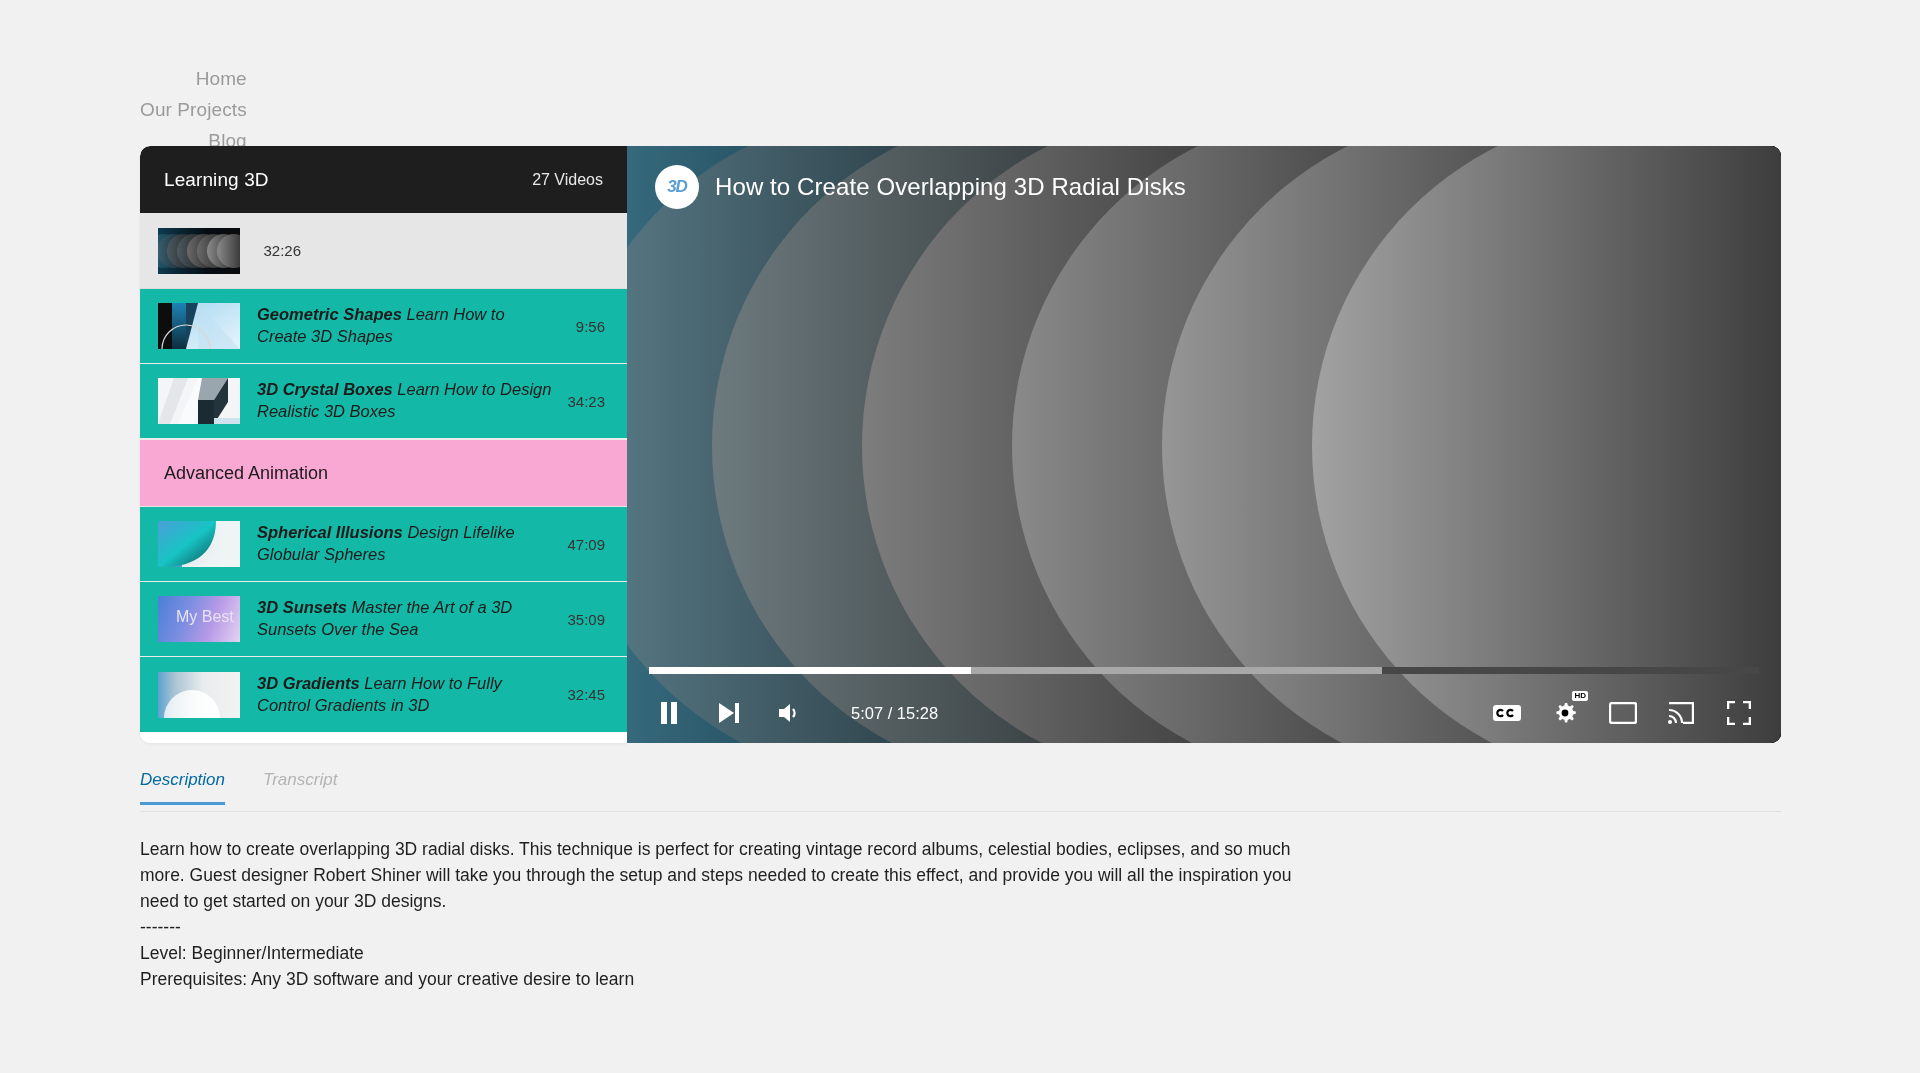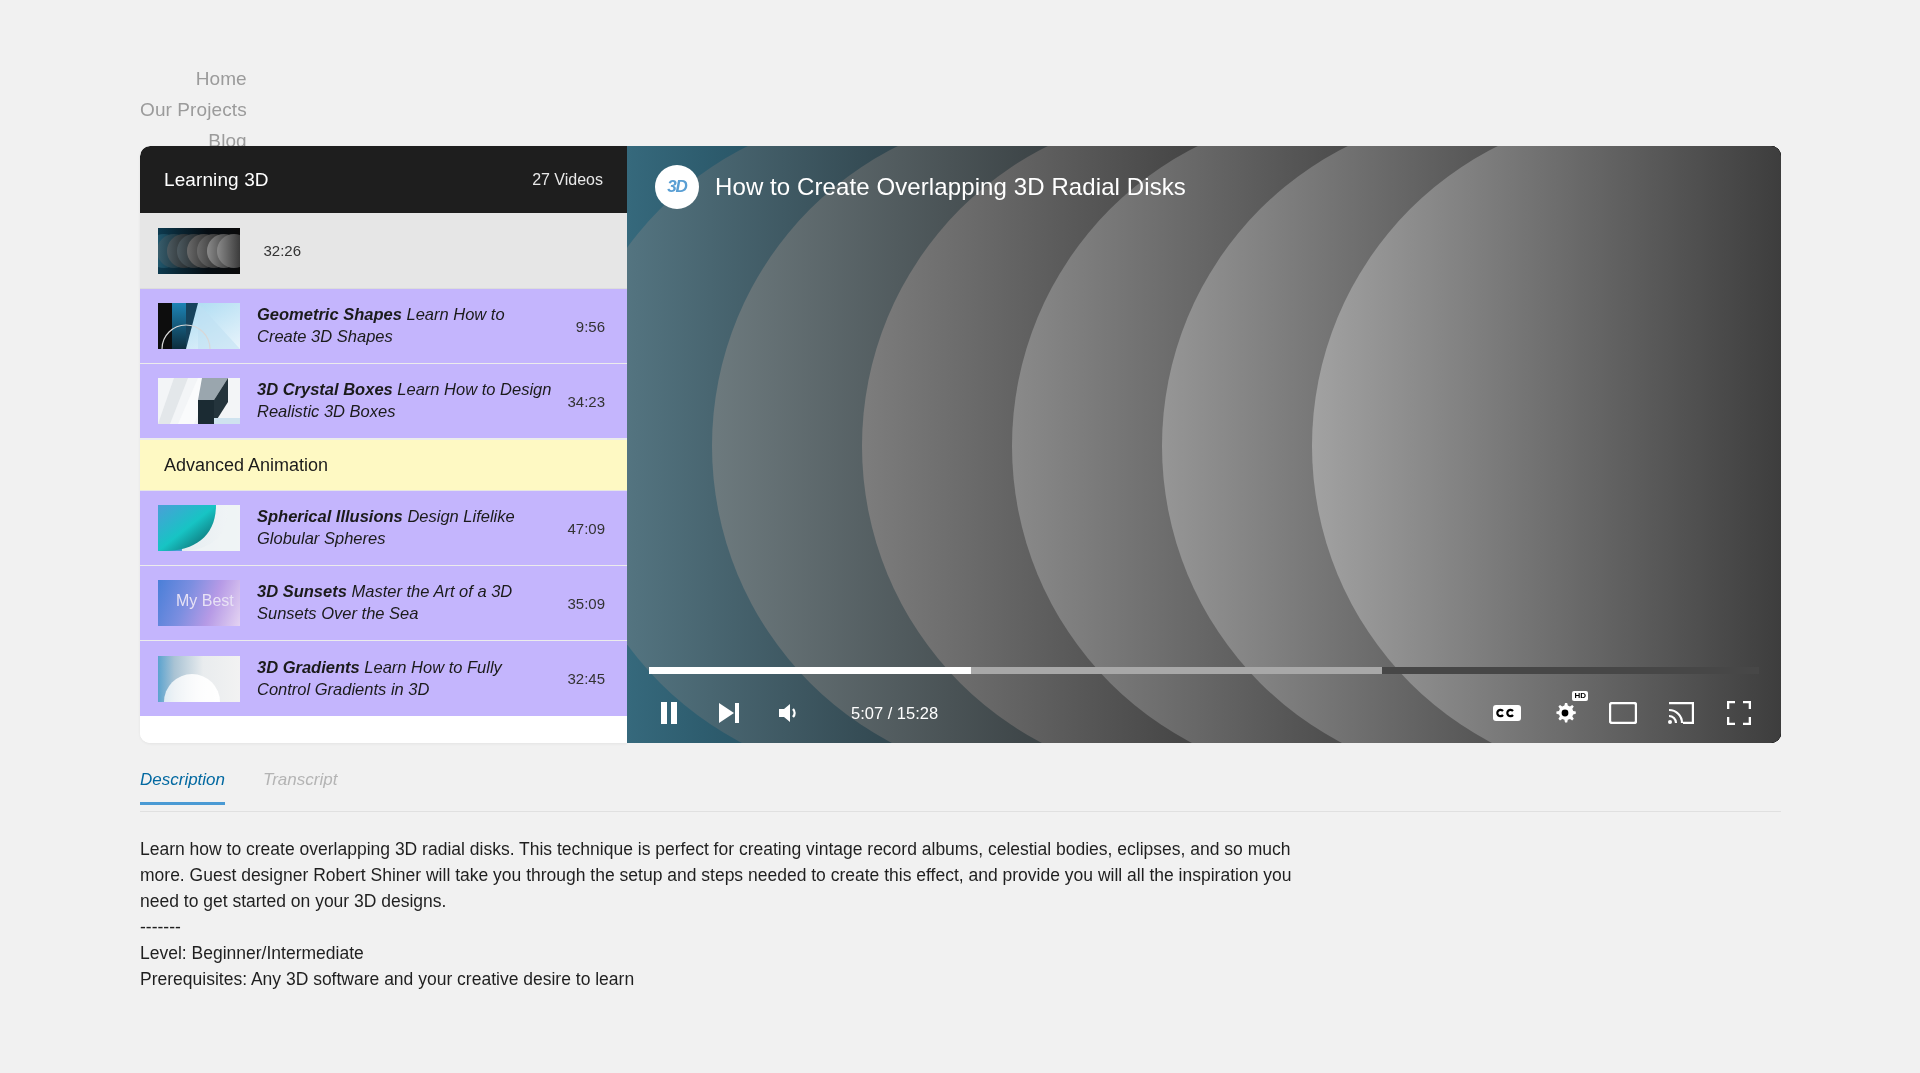--- a/index.html
+++ b/index.html
@@ -71,21 +71,21 @@
 
   .pl-scroll { height: 530px; overflow: hidden; background:#fff; }
 
   .pl-row {
     display: flex;
     align-items: center;
     height: 75px;
     padding: 0 22px 0 18px;
     border-bottom: 1px solid #ececec;
     cursor: pointer;
-    background: #c4b5fd;
+    background: #14b8a6;
     position: relative;
   }
   .pl-row.selected { background: #e6e6e6; border-bottom: 1px solid #dcdcdc; }
   .pl-row.tall { height: 76px; }
 
   .thumb {
     width: 82px;
     height: 46px;
     flex: 0 0 82px;
     margin-right: 17px;
@@ -107,25 +107,25 @@
   .pl-dur {
     flex: 0 0 auto;
     font-size: 15px;
     color: #333;
     font-style: normal;
     text-align: right;
     min-width: 44px;
   }
 
   .pl-section {
-    height: 52px;
+    height: 68px;
     display: flex;
     align-items: center;
     padding: 0 24px;
-    background: #fef9c3;
+    background: #f9a8d4;
     border-bottom: 1px solid #e6e6e6;
     border-top: 1px solid #ececec;
     font-size: 18px;
     color: #1b1b1b;
   }
 
   
   .video {
     width: 1154px;
     height: 597px;

